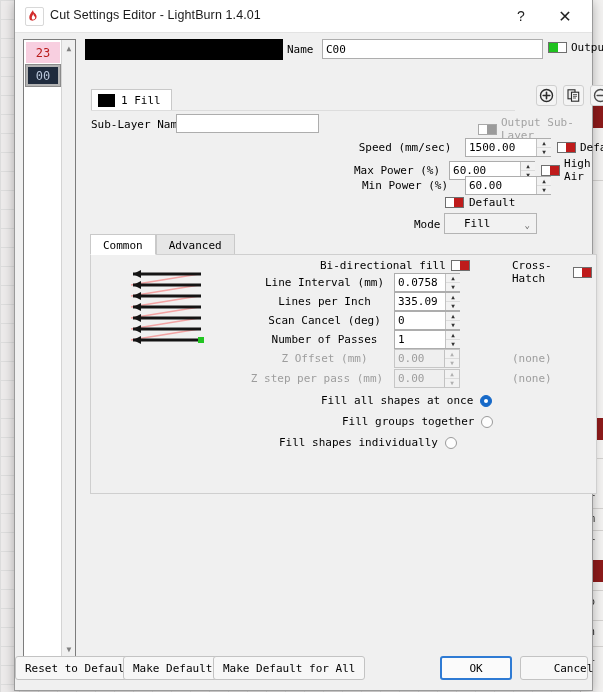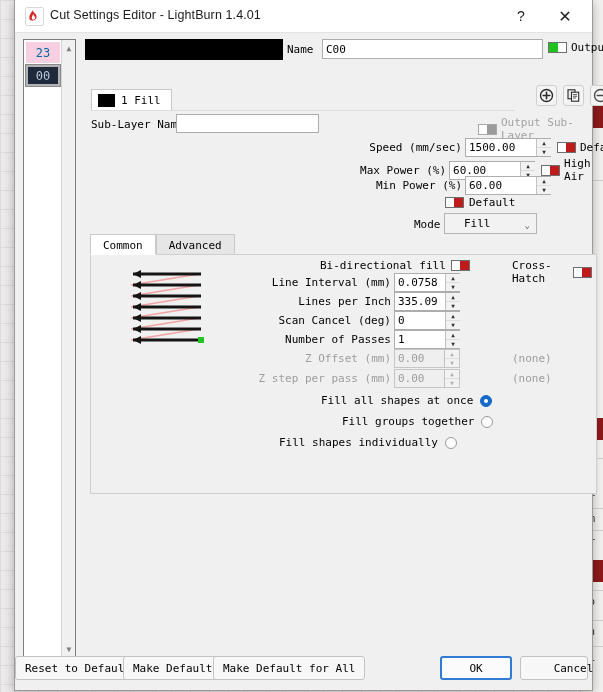--- a/index.html
+++ b/index.html
@@ -108,21 +108,21 @@
     position: absolute; left: 2px;
     width: 34px; height: 21px;
     display: flex; align-items: center; justify-content: center;
     font-family: "DejaVu Sans Mono", monospace;
     font-size: 12px;
     box-sizing: border-box;
   }
   #layer-cell-0 {
     top: 2px;
     background: #f8cfe0;
-    color: #0369a1;
+    color: #b91c1c;
   }
   #layer-cell-1 {
     top: 25px;
     background: #1f2b3d;
     color: #b9c6da;
     border: 2px solid #b3b3b3;
     outline: 1px solid #8a8a8a;
   }
   #layer-scroll {
     position: absolute; right: 0; top: 0;
@@ -241,21 +241,21 @@
     display: flex; align-items: center; gap: 4px;
   }
 
   
   .param-row {
     position: absolute;
     display: flex; align-items: center;
   }
   .param-label {
     font-size: 11px;
-    text-align: right;
+    text-align: center;
     white-space: nowrap;
   }
   .spin {
     display: flex; align-items: stretch;
     background: #ffffff;
     border: 1px solid #adadad;
     box-sizing: border-box;
     height: 19px;
   }
   .spin input, .spin .val {

